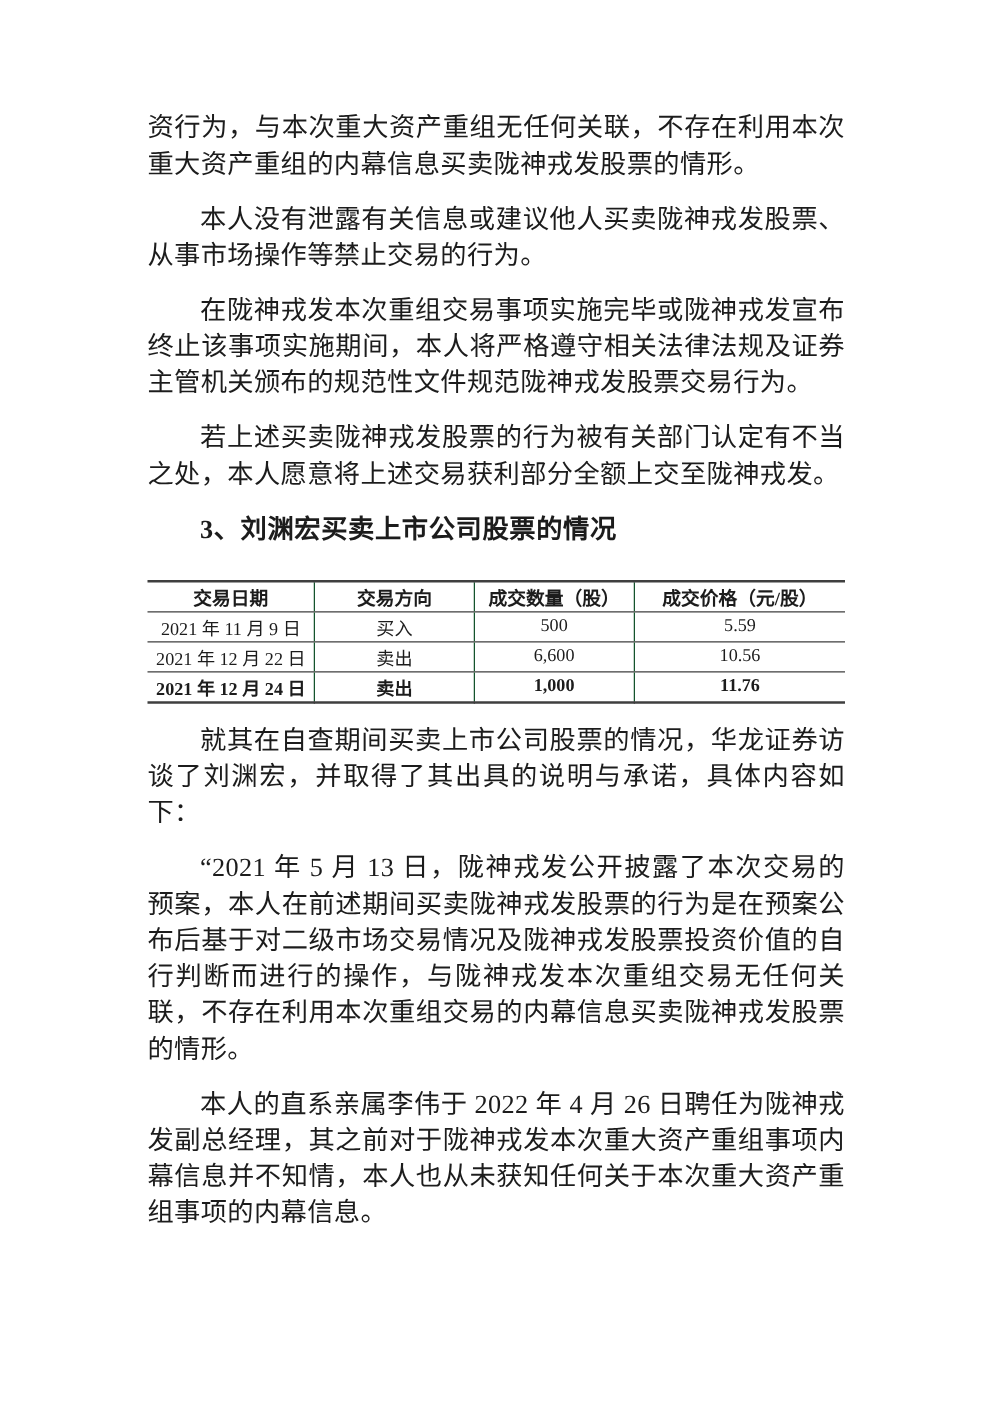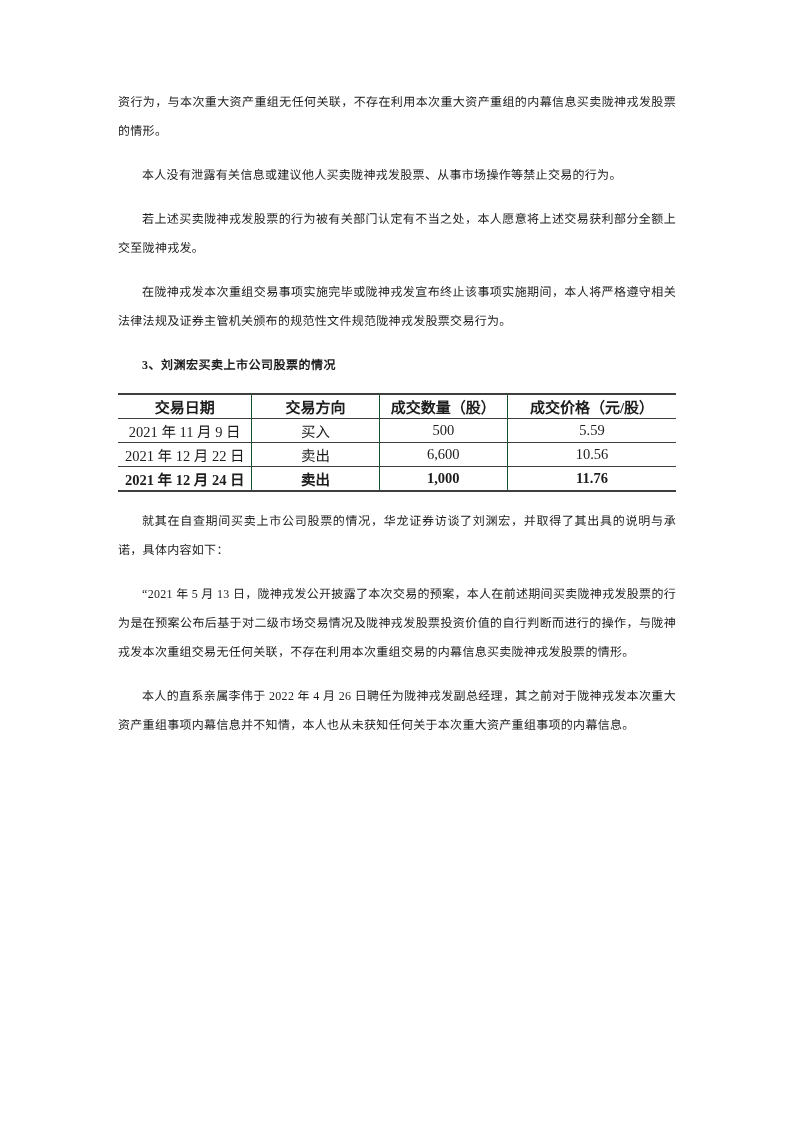--- a/index.html
+++ b/index.html
@@ -16,40 +16,40 @@
   }
   .page {
     box-sizing: border-box;
     width: 793px;
     height: 1122px;
     padding: 88px 117px 40px 118px;
     background: #ffffff;
   }
   .page p {
     margin: 15px 0 0 0;
-    font-size: 12px;
+    font-size: 21px;
     line-height: 29px;
     text-align: justify;
     text-justify: inter-ideograph;
     text-indent: 2em;
     letter-spacing: 0.3px;
   }
   .page p.continuation {
     margin-top: 0;
     text-indent: 0;
   }
   .page p.heading {
     letter-spacing: 0.5px;
     font-weight: bold;
   }
   table.trades {
     width: 100%;
     border-collapse: collapse;
     table-layout: fixed;
-    margin-top: 13px;
+    margin-top: 26px;
     border-top: 2.5px solid #3f3f3f;
     border-bottom: 2.5px solid #3f3f3f;
     font-size: 14.5px;
   }
   table.trades th,
   table.trades td {
     height: 23px;
     padding: 0 4px;
     text-align: center;
     vertical-align: middle;
@@ -76,23 +76,23 @@
 </style>
 </head>
 <body>
 
 <div class="page">
 
   <p class="continuation">资行为，与本次重大资产重组无任何关联，不存在利用本次重大资产重组的内幕信息买卖陇神戎发股票的情形。</p>
 
   <p>本人没有泄露有关信息或建议他人买卖陇神戎发股票、从事市场操作等禁止交易的行为。</p>
 
+  <p>在陇神戎发本次重组交易事项实施完毕或陇神戎发宣布终止该事项实施期间，本人将严格遵守相关法律法规及证券主管机关颁布的规范性文件规范陇神戎发股票交易行为。</p>
+
   <p>若上述买卖陇神戎发股票的行为被有关部门认定有不当之处，本人愿意将上述交易获利部分全额上交至陇神戎发。</p>
-
-  <p>在陇神戎发本次重组交易事项实施完毕或陇神戎发宣布终止该事项实施期间，本人将严格遵守相关法律法规及证券主管机关颁布的规范性文件规范陇神戎发股票交易行为。</p>
 
 
   <p class="heading">3、刘渊宏买卖上市公司股票的情况</p>
 
 
   <table class="trades">
     <colgroup>
       <col class="c1">
         <col class="c2">
         <col class="c3">

